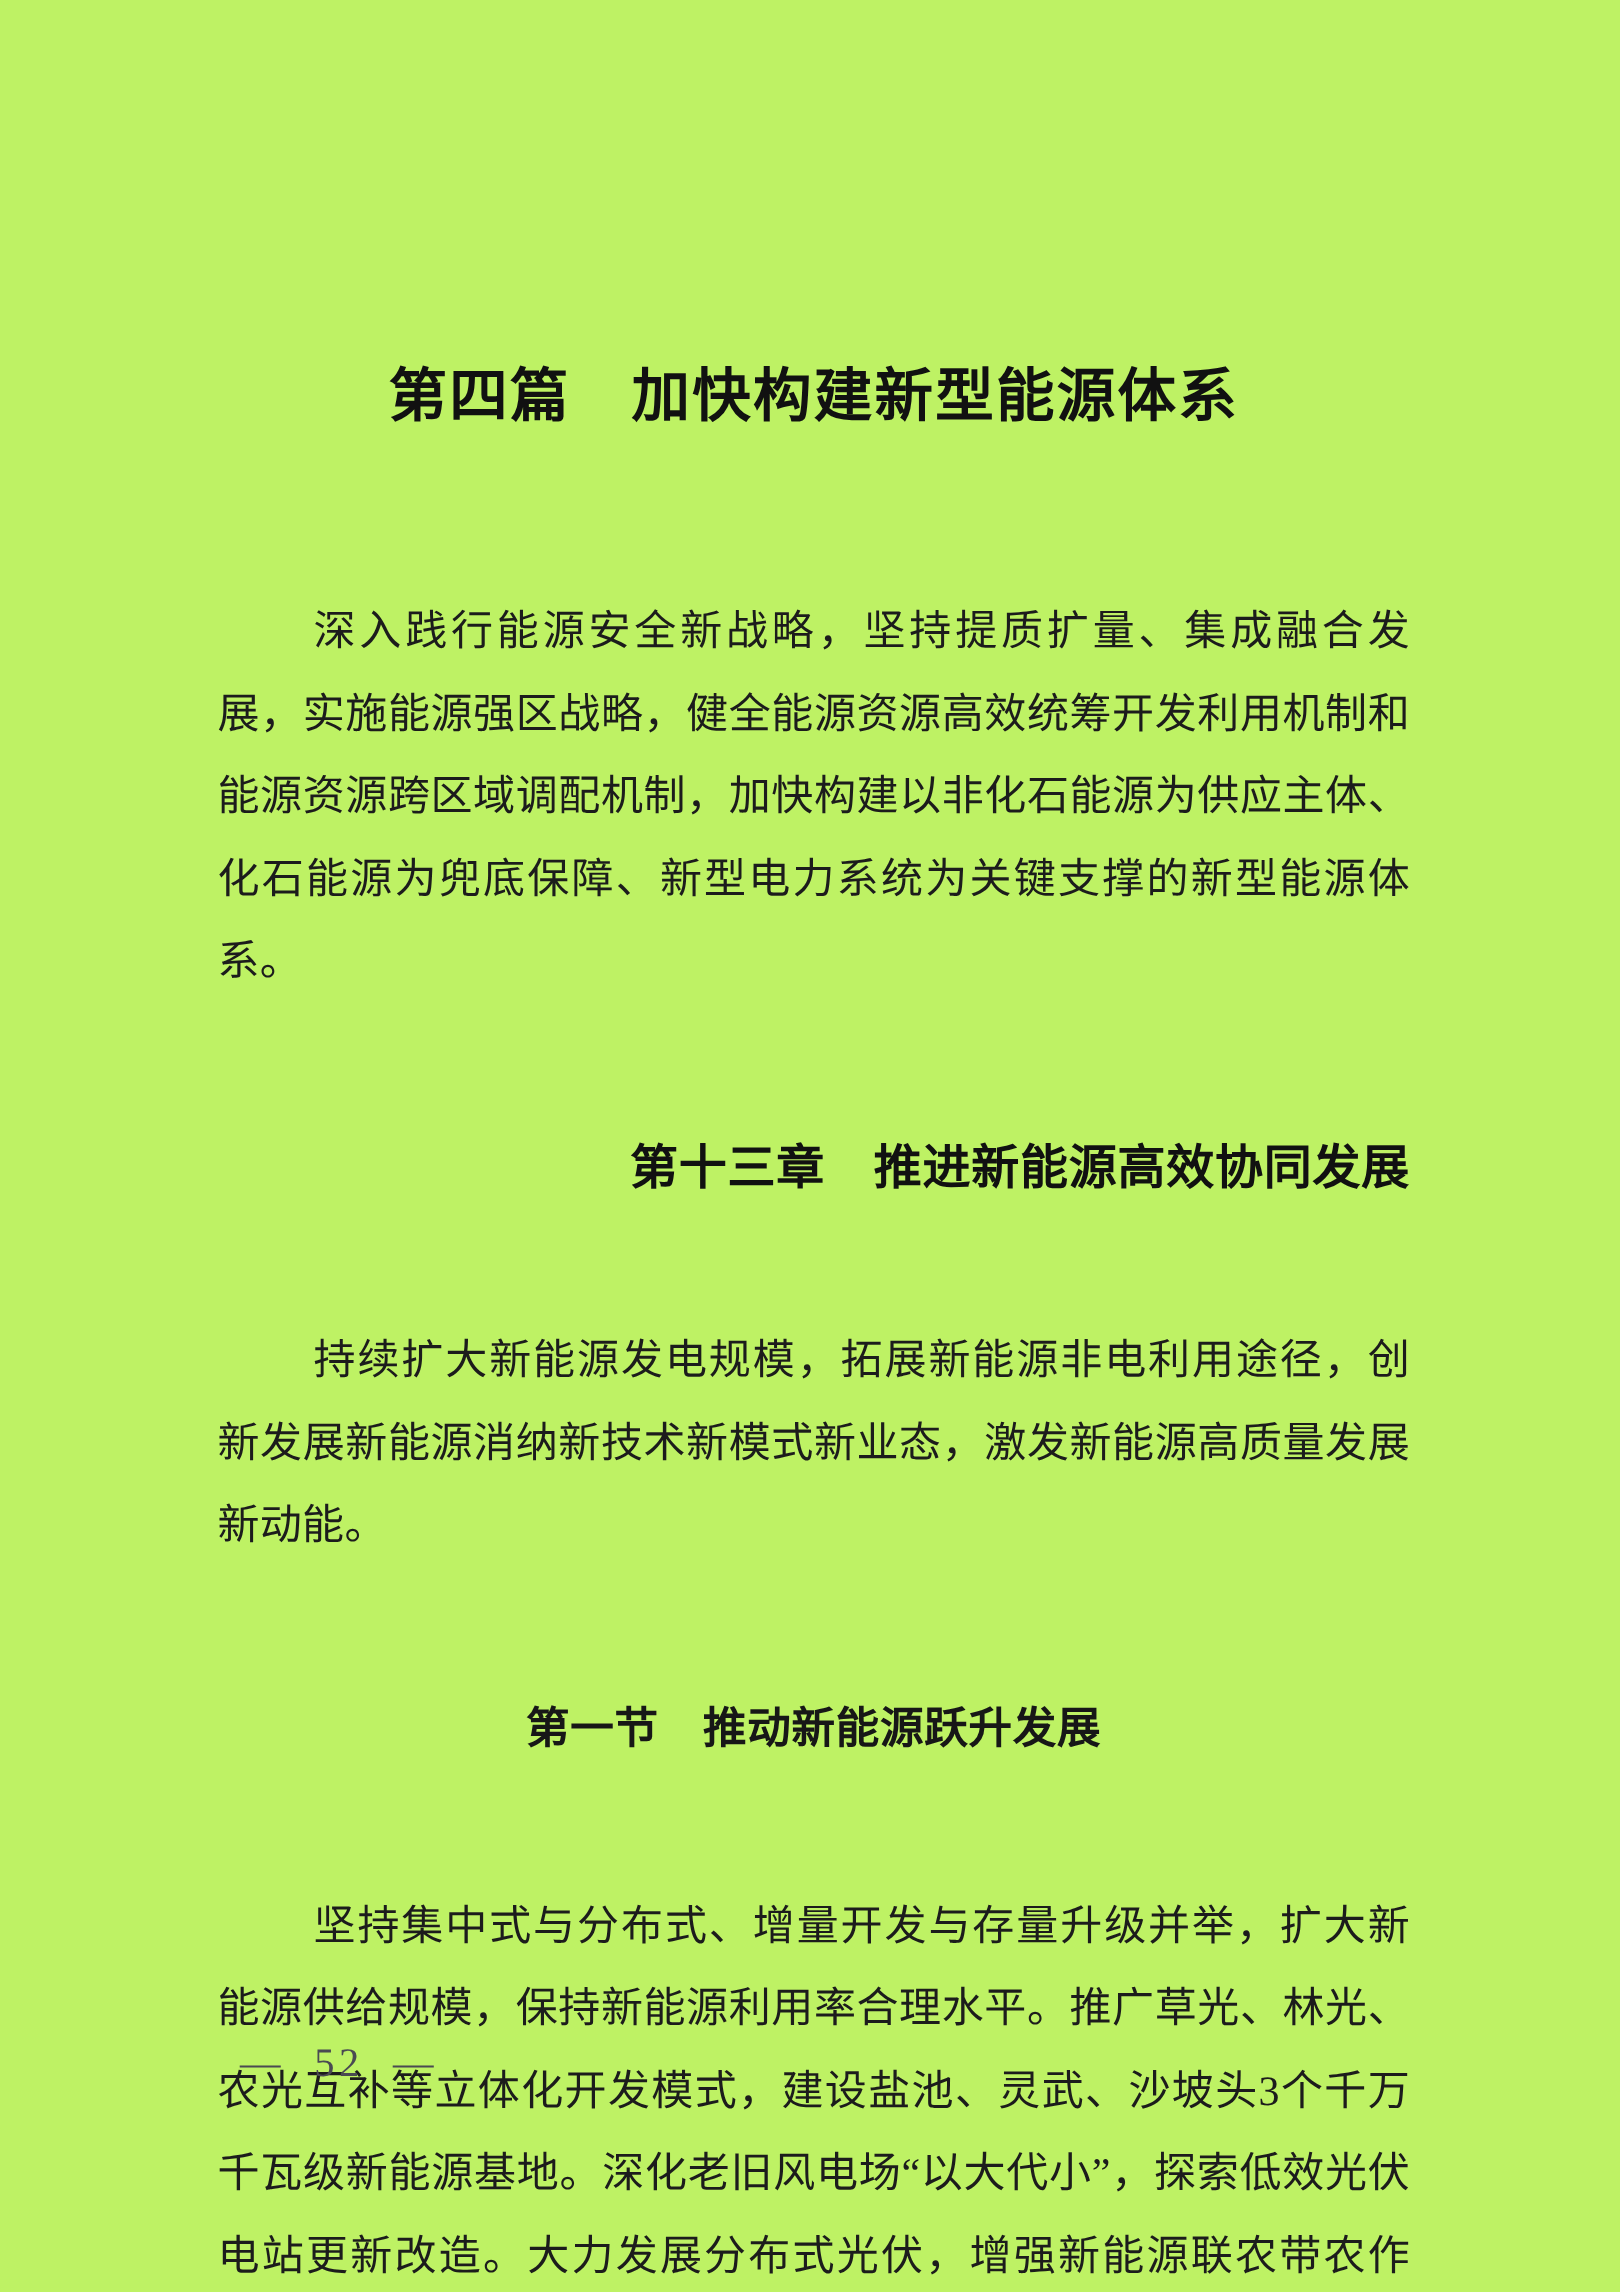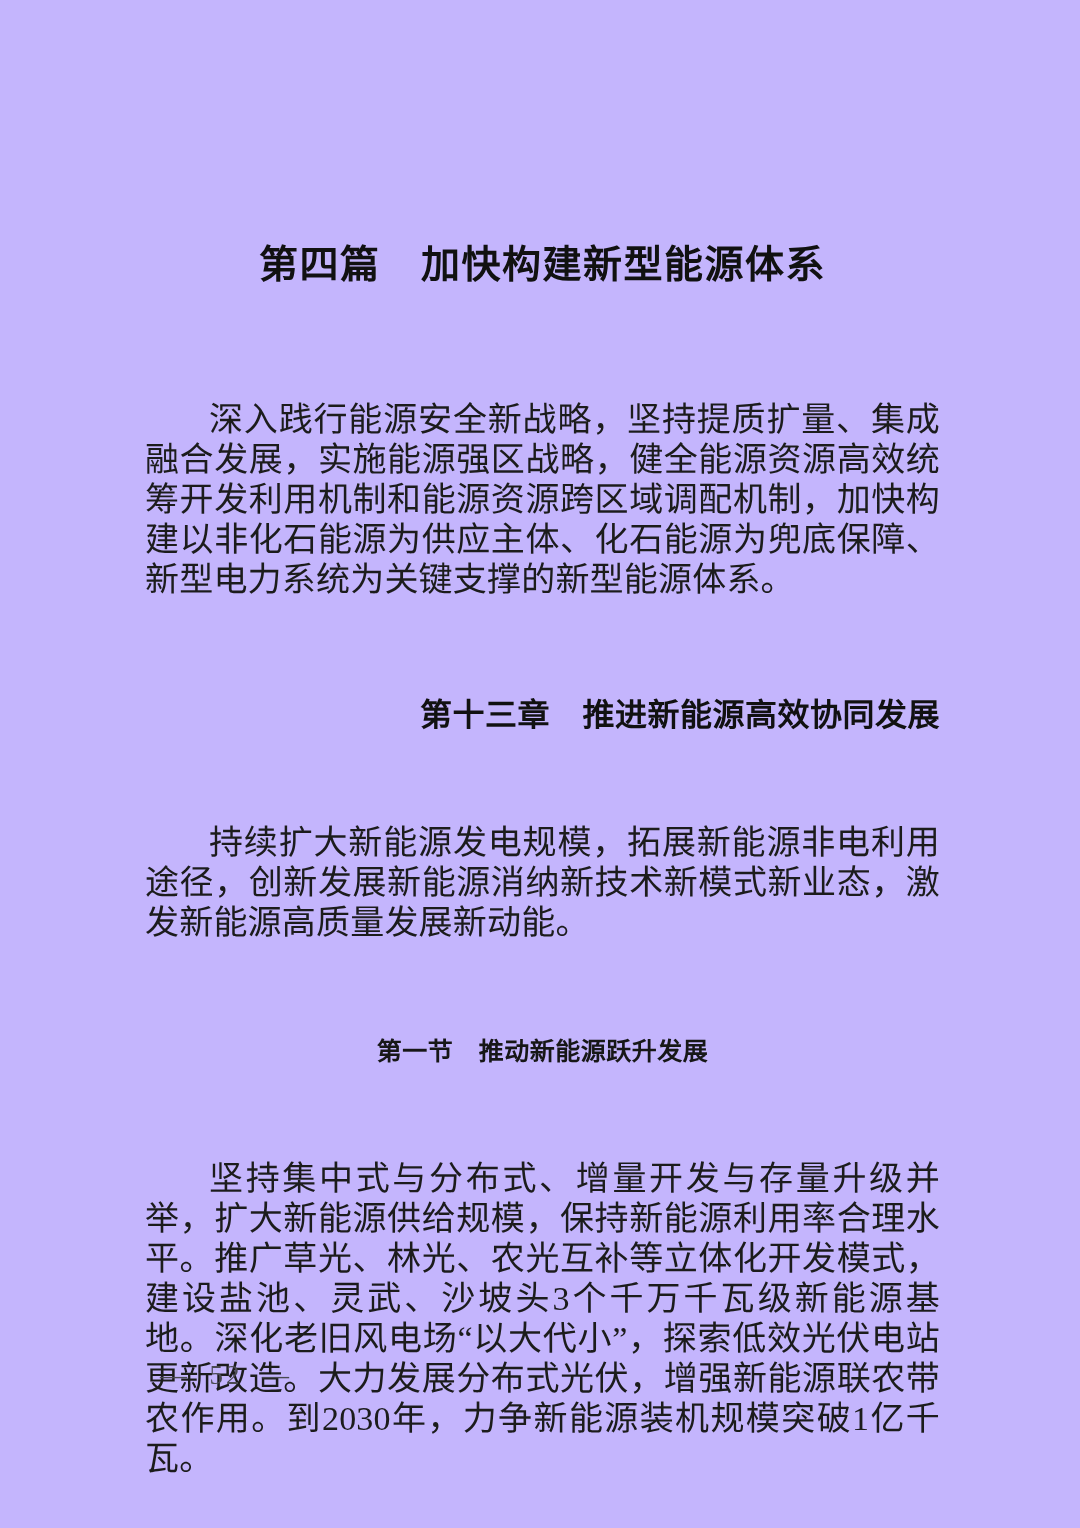--- a/index.html
+++ b/index.html
@@ -14,21 +14,21 @@
     position: relative;
     overflow: hidden;
     font-family: "Liberation Serif", "DejaVu Serif", serif;
     color: #1a1a1a;
     -webkit-font-smoothing: antialiased;
   }
 
   .page {
     position: absolute;
     inset: 0;
-    background: #c4b5fd;
+    background: #bef264;
   }
 
   
   .content {
     position: absolute;
     left: 145px;
     top: 0;
     width: 795px;
   }
 
@@ -43,22 +43,22 @@
     letter-spacing: 1.5px;
     color: #111111;
   }
   .doc-title .tline {
     display: block;
     white-space: pre;
   }
 
   
   .para {
-    font-size: 34px;
-    line-height: 40px;
+    font-size: 28px;
+    line-height: 55px;
     text-align: justify;
     text-align-last: left;
     text-justify: inter-character;
     text-indent: 64px;
     color: #1c1c1c;
     letter-spacing: 0.2px;
     word-break: break-all;
   }
 
   
@@ -70,21 +70,21 @@
     letter-spacing: 0.5px;
     color: #111111;
     white-space: pre;
   }
 
   
   .section-heading {
     text-align: center;
     font-family: "DejaVu Sans", "Liberation Sans", sans-serif;
     font-weight: 700;
-    font-size: 25px;
+    font-size: 29px;
     line-height: 52px;
     letter-spacing: 0.5px;
     color: #171717;
     white-space: pre;
   }
 
   
   .gap-title-to-p1  { height: 38px; }
   .gap-p1-to-ch     { height: 26px; }
   .gap-ch-to-p2     { height: 20px; }

